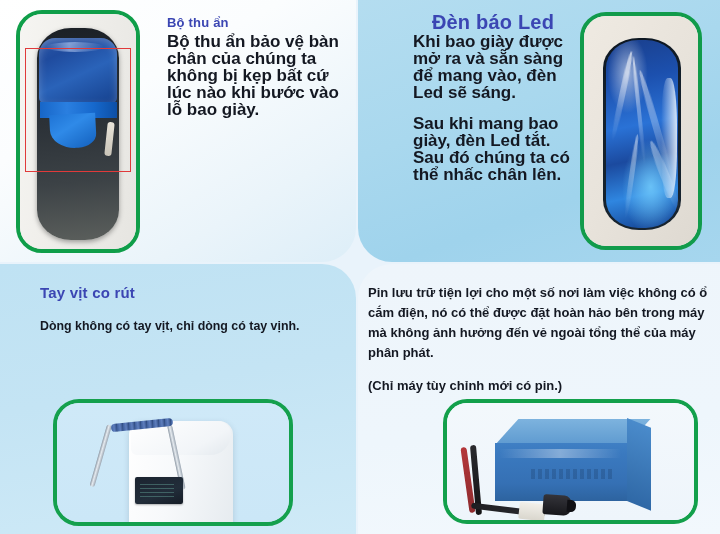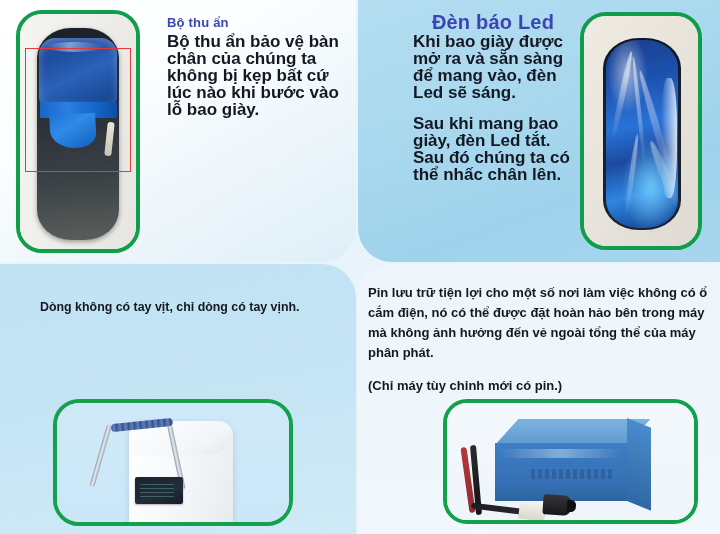--- a/index.html
+++ b/index.html
@@ -408,20 +408,21 @@
         <div class="p2-streak p2-s4"></div>
         <div class="p2-streak p2-s5"></div>
         <div class="p2-edge"></div>
       </div>
     </div>
   </div>
 
   <div class="panel panel-bl"></div>
 
   <div class="textblock tb-bl">
+    <p class="heading">Tay vịt co rút</p>
     <p class="body-para">Dòng không có tay vịt, chỉ dòng có tay vịnh.</p>
   </div>
 
   <div class="photo-frame frame-bl">
     <div class="photo-inner">
       <div class="p3-bg"></div>
       <div class="p3-machine"></div>
       <div class="p3-lid"></div>
       <div class="p3-arm p3-arm-l"></div>
       <div class="p3-arm p3-arm-r"></div>

